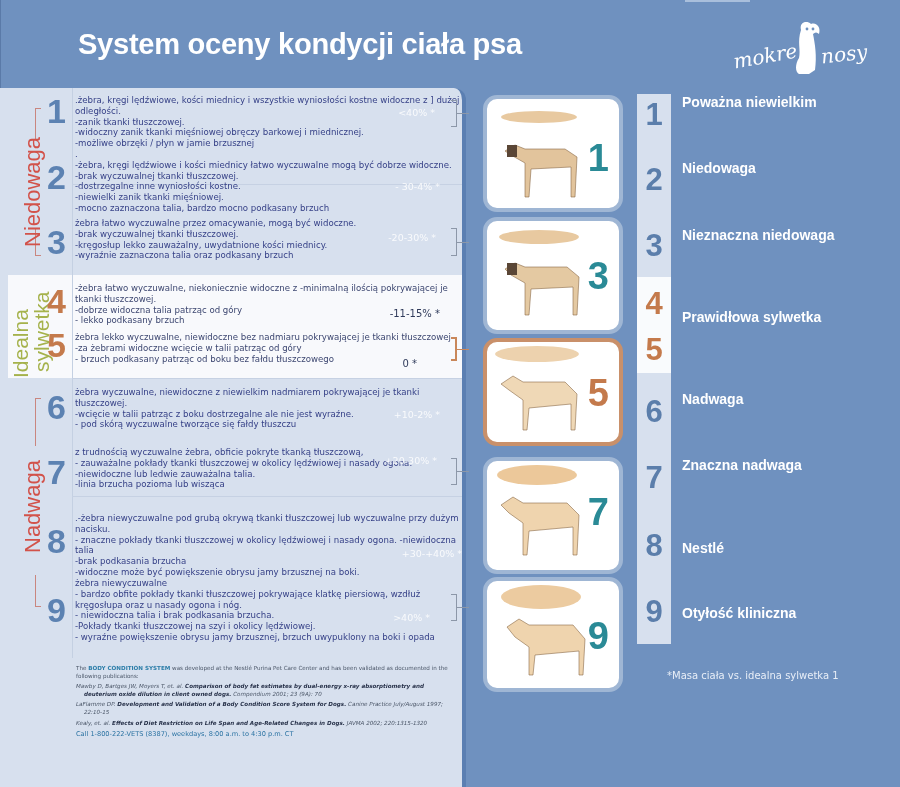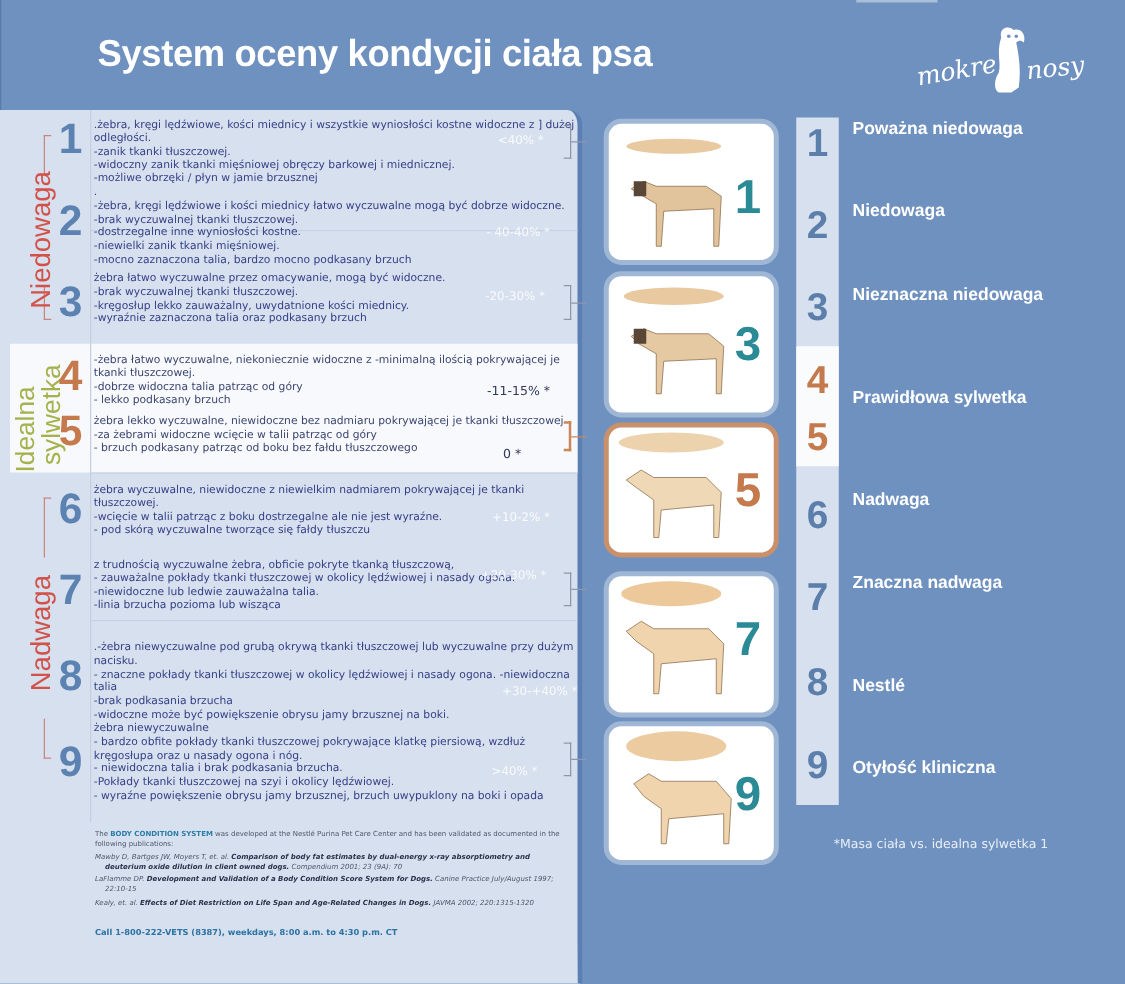--- a/index.html
+++ b/index.html
@@ -62,21 +62,21 @@
   .rbr { position: absolute; left: 451px; width: 6px; border: 1px solid #8c97a8; border-left: none; }
   .rbr.orange { border-color: #c9875a; border-width: 2px; }
   .rbr-tick { position: absolute; left: 457px; width: 12px; height: 1px; background: #8c97a8; }
 
   .refs { position: absolute; left: 76px; top: 665px; width: 380px; font-family: "DejaVu Sans", sans-serif; font-size: 5.6px; line-height: 7.6px; color: #4b5668; }
   .refs p { margin-bottom: 3px; }
   .refs .brand { color: #2b7da8; font-weight: bold; }
   .refs .b { font-weight: bold; font-style: italic; color: #28324a; }
   .refs .i { font-style: italic; }
   .refs .ind { padding-left: 8px; text-indent: -8px; }
-  .refs .call { color: #2b73a3; font-weight: bold; font-size: 6.6px; margin-top: 16px; }
+  .refs .call { color: #2b73a3; font-weight: normal; font-size: 6.6px; margin-top: 4px; }
 
   .card {
     position: absolute; left: 483px; width: 140px; background: #fff;
     border: 4px solid #9fb6d4; border-radius: 14px; overflow: hidden;
   }
   .card.ideal { border-color: #c9906a; }
   .card .cnum {
     position: absolute; right: 10px; font-family: "Liberation Sans", sans-serif;
     font-weight: bold; font-size: 38px; color: #2a8a96;
   }
@@ -141,21 +141,21 @@
 <div class="rbr" style="top:100px;height:27px"></div>
 <div class="rbr-tick" style="top:113px"></div>
 
 <div class="num" style="top:160px">2</div>
 <div class="desc" style="top:149px">.
 -żebra, kręgi lędźwiowe i kości miednicy łatwo wyczuwalne mogą być dobrze widoczne.
 -brak wyczuwalnej tkanki tłuszczowej.
 -dostrzegalne inne wyniosłości kostne.
 -niewielki zanik tkanki mięśniowej.
 -mocno zaznaczona talia, bardzo mocno podkasany brzuch</div>
-<div class="pct" style="left:350px;top:181px">- 40-40% *</div>
+<div class="pct" style="left:350px;top:181px">- 30-4% *</div>
 
 <div class="num" style="top:225px">3</div>
 <div class="desc" style="top:218px">żebra łatwo wyczuwalne przez omacywanie, mogą być widoczne.
 -brak wyczuwalnej tkanki tłuszczowej.
 -kręgosłup lekko zauważalny, uwydatnione  kości miednicy.
 -wyraźnie zaznaczona talia oraz podkasany brzuch</div>
 <div class="pct" style="left:346px;top:232px">-20-30% *</div>
 <div class="rbr" style="top:228px;height:28px"></div>
 <div class="rbr-tick" style="top:242px"></div>
 
@@ -257,21 +257,21 @@
 <div class="snum" style="top:97px">1</div>
 <div class="snum" style="top:162px">2</div>
 <div class="snum" style="top:228px">3</div>
 <div class="snum ideal" style="top:286px">4</div>
 <div class="snum ideal" style="top:332px">5</div>
 <div class="snum" style="top:394px">6</div>
 <div class="snum" style="top:460px">7</div>
 <div class="snum" style="top:528px">8</div>
 <div class="snum" style="top:594px">9</div>
 
-<div class="slabel" style="top:94px">Poważna niedowaga</div>
+<div class="slabel" style="top:94px">Poważna niewielkim</div>
 <div class="slabel" style="top:160px">Niedowaga</div>
 <div class="slabel" style="top:227px">Nieznaczna niedowaga</div>
 <div class="slabel" style="top:309px">Prawidłowa sylwetka</div>
 <div class="slabel" style="top:391px">Nadwaga</div>
 <div class="slabel" style="top:457px">Znaczna nadwaga</div>
 <div class="slabel" style="top:540px">Nestlé</div>
 <div class="slabel" style="top:605px">Otyłość kliniczna</div>
 
 <div class="footnote">*Masa ciała vs. idealna sylwetka 1</div>
 

